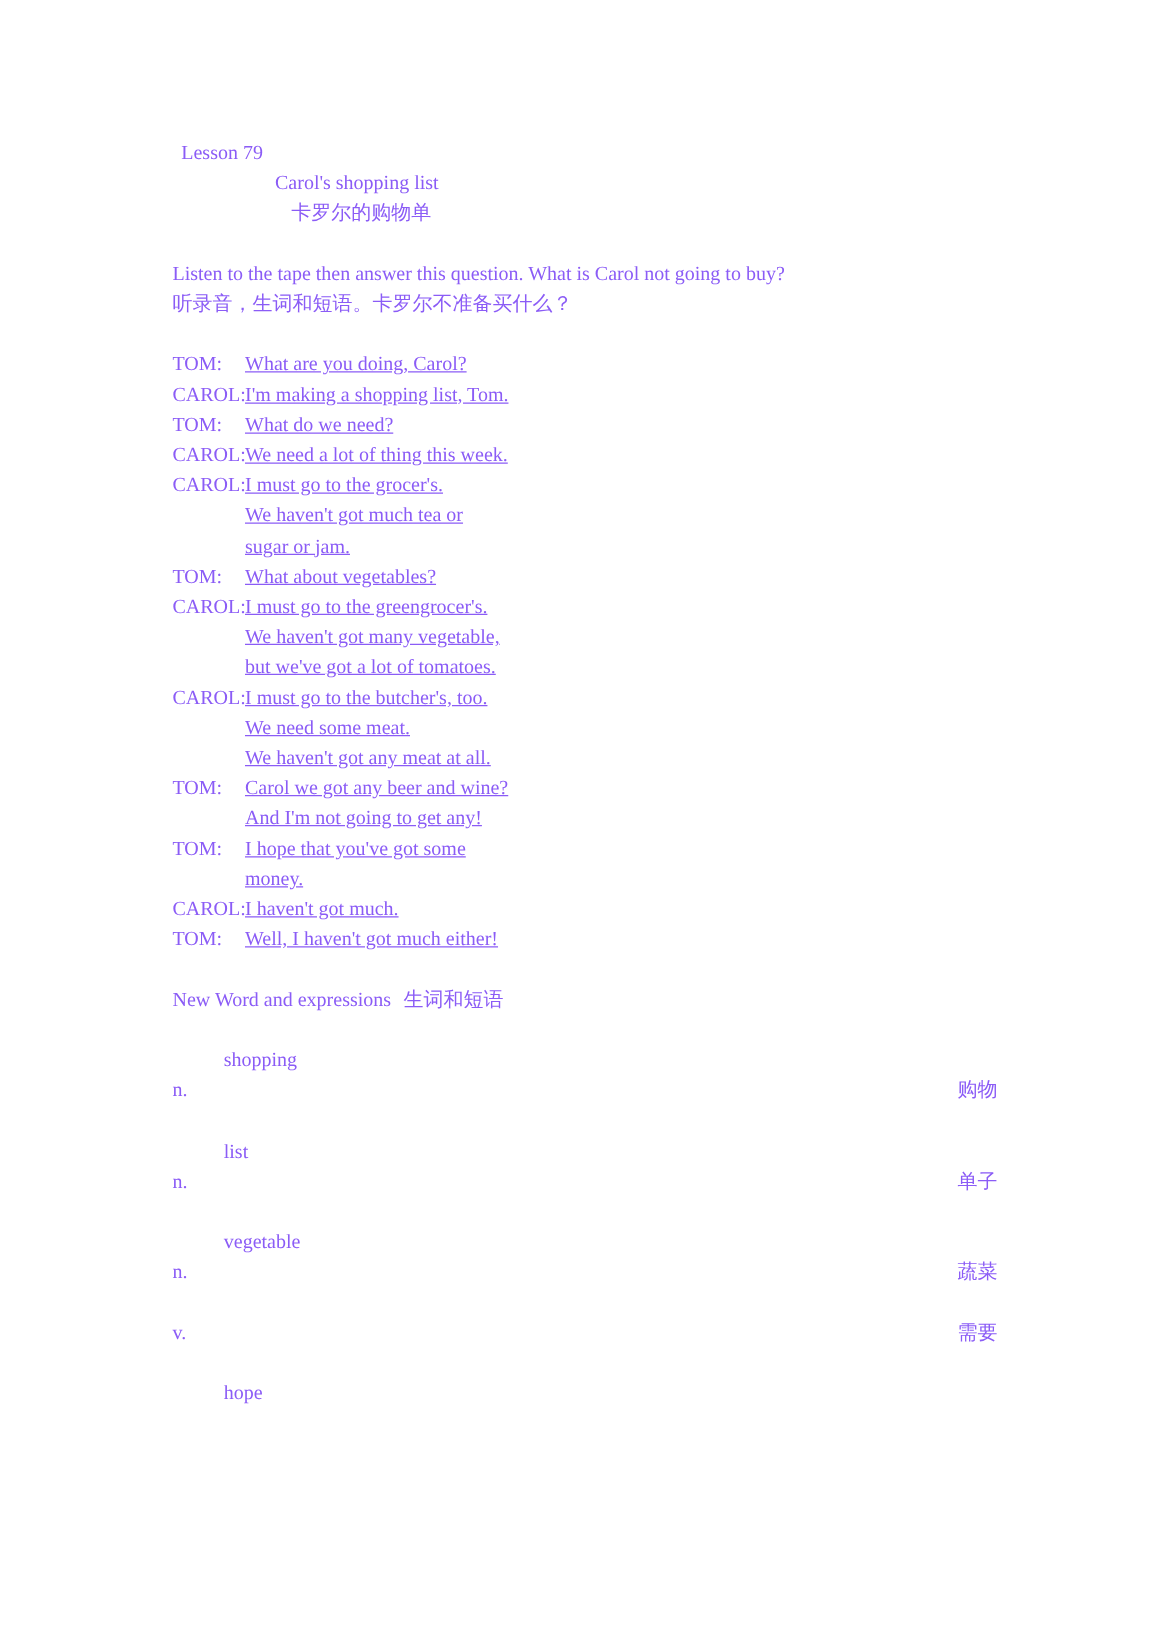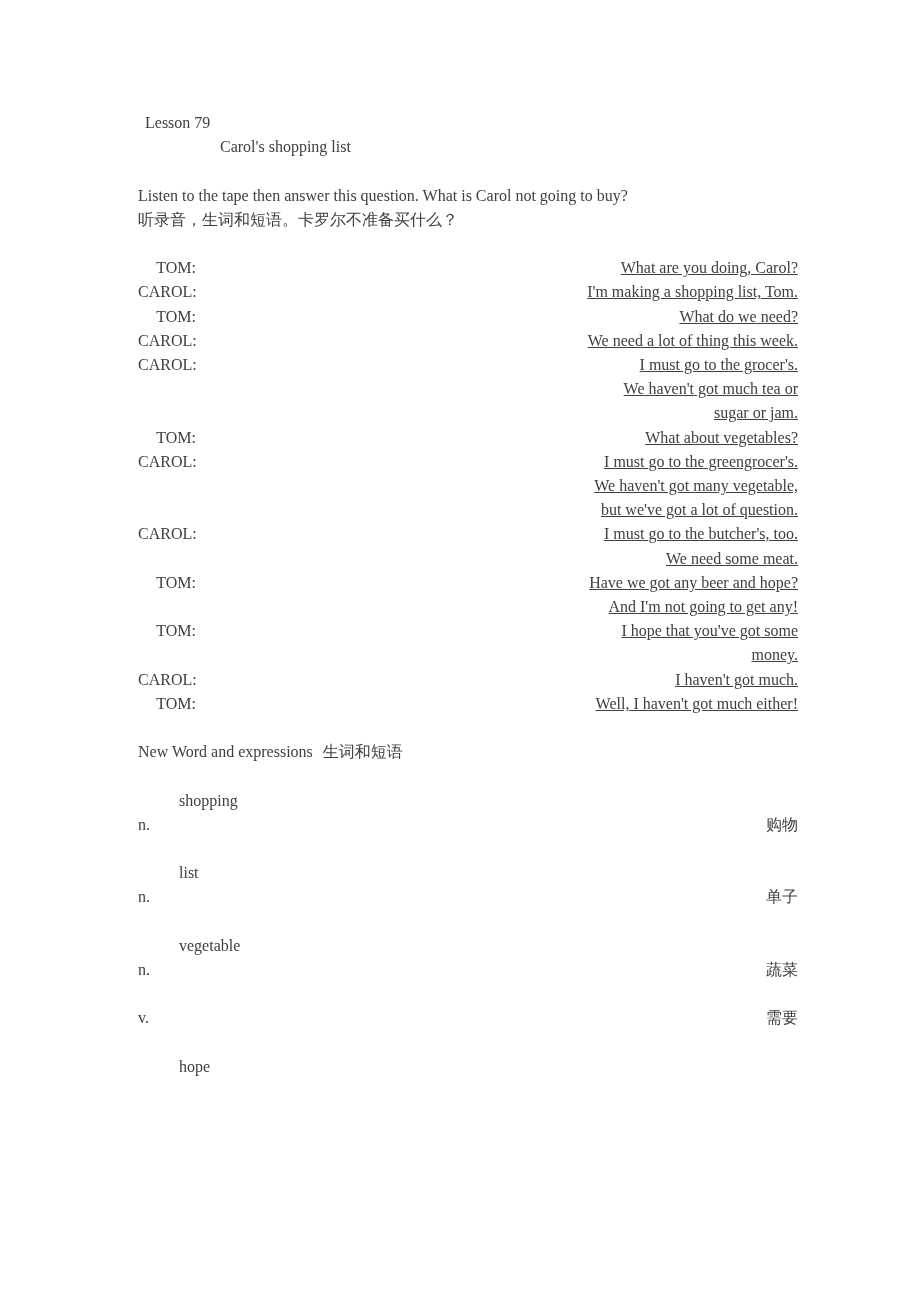--- a/index.html
+++ b/index.html
@@ -8,55 +8,56 @@
     background: #ffffff;
   }
   .page {
     position: relative;
     width: 920px;
     height: 1302px;
     background: #ffffff;
     overflow: hidden;
     font-family: "Liberation Serif", "DejaVu Serif", serif;
     font-size: 16px;
-    color: #404040;
+    color: #8b5cf6;
   }
   .content {
     position: absolute;
     left: 138px;
     top: 111px;
     width: 660px;
     line-height: 24.2px;
   }
   .ln { min-height: 24.2px; }
   .blank { height: 24.2px; }
 
   .lesson-number { padding-left: 7px; }
   .title-en { padding-left: 82px; }
   .title-zh { padding-left: 95px; }
 
-  .dlg-row { display: flex; text-align: right; }
+  .dlg-row { display: flex; }
   .dlg-row .spk { width: 58px; flex: 0 0 58px; }
   .dlg-row .txt { flex: 1; text-decoration: underline; }
 
   .vocab-heading .zh { margin-left: 10px; }
 
   .vocab-word { padding-left: 41px; }
   .pos-row { display: flex; }
   .pos-row .pos { width: 37px; flex: 0 0 37px; }
   .pos-row .meaning { flex: 1; text-align: right; }
 </style>
 </head>
 <body>
 
 <div class="page">
   <div class="content">
 
     <div class="ln lesson-number">Lesson 79</div>
     <div class="ln title-en">Carol's shopping list</div>
+    <div class="ln title-zh">卡罗尔的购物单</div>
     <div class="ln blank"></div>
 
     <div class="ln">Listen to the tape then answer this question. What is Carol not going to buy?</div>
     <div class="ln">听录音，生词和短语。卡罗尔不准备买什么？</div>
     <div class="ln blank"></div>
 
     <div>
       <div class="ln dlg-row">
         <span class="spk">TOM:</span>
         <span class="txt">What are you doing, Carol?</span>
@@ -92,33 +93,37 @@
       <div class="ln dlg-row">
         <span class="spk">CAROL:</span>
         <span class="txt">I must go to the greengrocer's.</span>
       </div>
       <div class="ln dlg-row">
         <span class="spk"></span>
         <span class="txt">We haven't got many vegetable,</span>
       </div>
       <div class="ln dlg-row">
         <span class="spk"></span>
-        <span class="txt">but we've got a lot of question.</span>
+        <span class="txt">but we've got a lot of tomatoes.</span>
       </div>
       <div class="ln dlg-row">
         <span class="spk">CAROL:</span>
         <span class="txt">I must go to the butcher's, too.</span>
       </div>
       <div class="ln dlg-row">
         <span class="spk"></span>
         <span class="txt">We need some meat.</span>
       </div>
       <div class="ln dlg-row">
+        <span class="spk"></span>
+        <span class="txt">We haven't got any meat at all.</span>
+      </div>
+      <div class="ln dlg-row">
         <span class="spk">TOM:</span>
-        <span class="txt">Have we got any beer and hope?</span>
+        <span class="txt">Carol we got any beer and wine?</span>
       </div>
       <div class="ln dlg-row">
         <span class="spk"></span>
         <span class="txt">And I'm not going to get any!</span>
       </div>
       <div class="ln dlg-row">
         <span class="spk">TOM:</span>
         <span class="txt">I hope that you've got some</span>
       </div>
       <div class="ln dlg-row">

